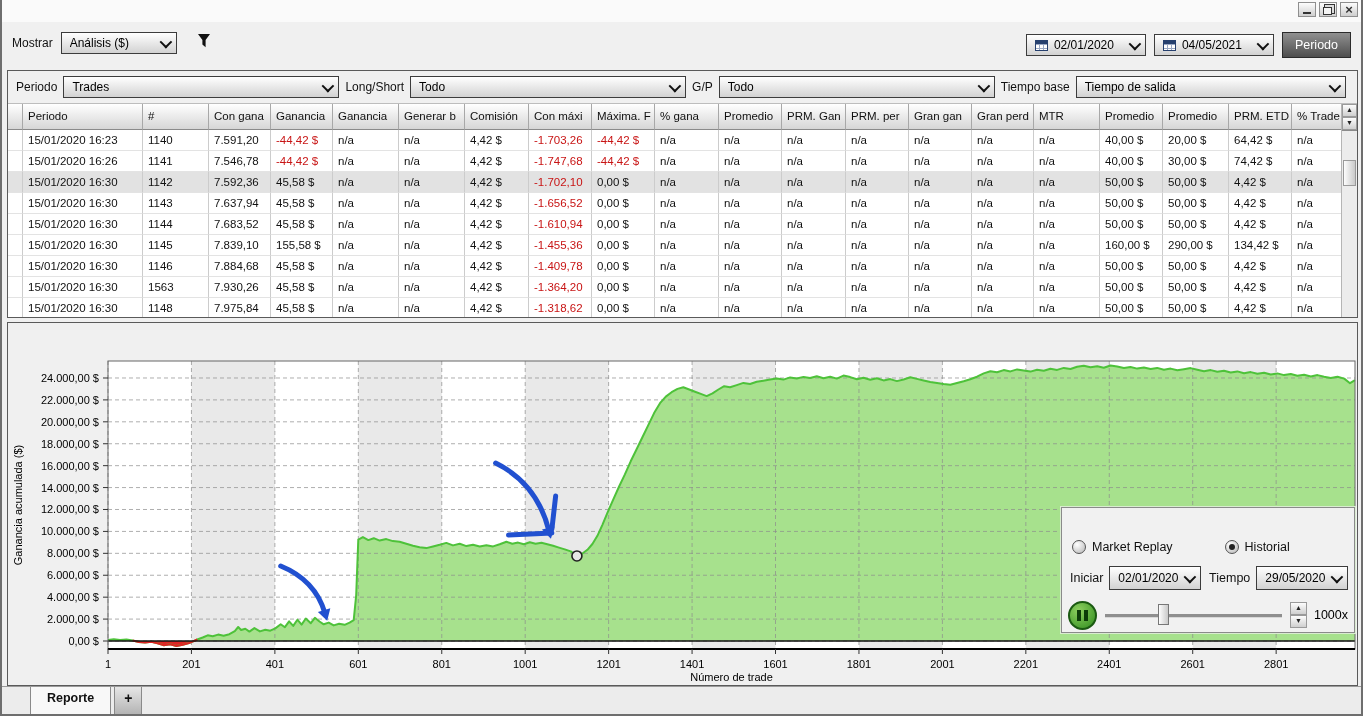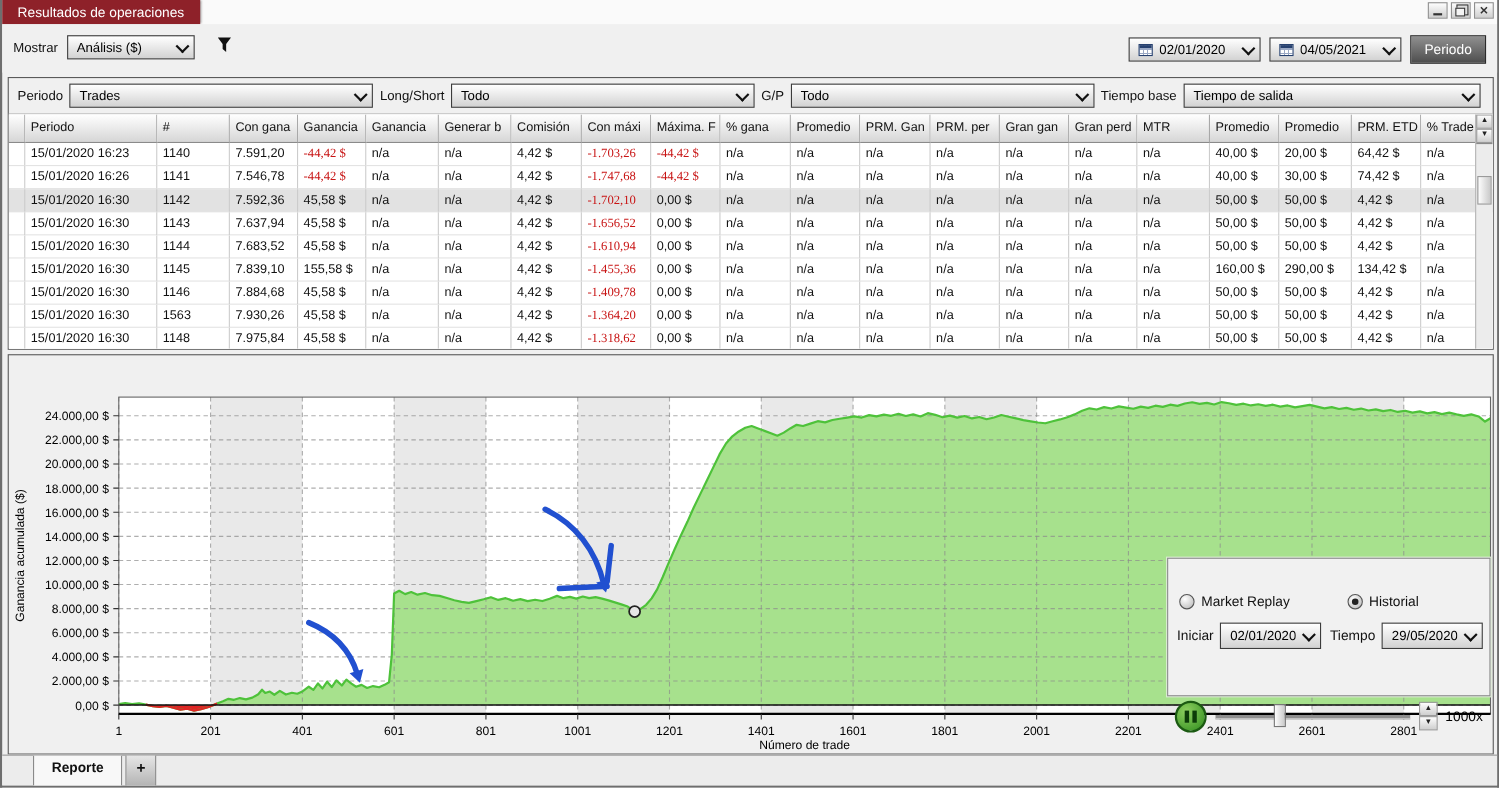--- a/index.html
+++ b/index.html
@@ -30,21 +30,21 @@
   
   .table-panel{position:absolute;left:5px;top:70px;width:1351px;height:248px;border:1px solid #5a5a5a;background:#f0f0f0;box-sizing:border-box;}
   .filter-row{position:absolute;left:0;top:0;right:0;height:33px;display:flex;align-items:center;gap:6px;padding-left:8px;border-bottom:1px solid #bdbdbd;box-sizing:border-box;}
   .grid{position:absolute;left:0;top:33px;right:0;bottom:0;background:#fff;overflow:hidden;}
   .grid-header{display:flex;height:26px;}
   .hcell{box-sizing:border-box;border-right:1px solid #a8a8a8;border-bottom:1px solid #8a8a8a;background:linear-gradient(#ffffff,#d6d6d6);font-size:11.5px;color:#111;padding:6px 0 0 5px;white-space:nowrap;overflow:hidden;flex:none;}
   .grid-body{overflow:hidden;height:187px;}
   .grow{display:flex;height:21px;background:#fff;}
   .grow.sel{background:#e2e2e2;}
   .gcell{box-sizing:border-box;border-right:1px solid #cccccc;border-bottom:1px solid #e3e3e3;font-size:11.5px;color:#111;padding:4px 0 0 5px;white-space:nowrap;overflow:hidden;flex:none;}
-  .gcell.neg{color:#c81414;font-family:Liberation Serif, serif;}
+  .gcell.neg{color:#c81414;}
   .grid-scroll{position:absolute;right:0;top:0;bottom:0;width:16px;background:#ececec;border-left:1px solid #b5b5b5;box-sizing:border-box;}
   .hdr-spin{height:26px;border-bottom:1px solid #8a8a8a;display:flex;flex-direction:column;}
   .sp-btn{flex:1;border:1px solid #9a9a9a;background:linear-gradient(#fdfdfd,#cfcfcf);font-size:7px;line-height:10px;text-align:center;color:#222;box-sizing:border-box;}
   .scroll-thumb{position:absolute;left:1px;top:56px;width:13px;height:26px;background:linear-gradient(90deg,#fdfdfd,#c9c9c9);border:1px solid #9a9a9a;box-sizing:border-box;}
   
   .chart-panel{position:absolute;left:5px;top:322px;width:1351px;height:364px;border:1px solid #5a5a5a;background:#f0f0f0;box-sizing:border-box;}
   .chart-toolbar{position:absolute;left:0;top:0;right:0;height:32px;display:flex;align-items:center;gap:8px;padding-left:10px;border-bottom:1px solid #c5c5c5;box-sizing:border-box;}
   .chart-region{position:absolute;left:0;top:32px;right:0;bottom:0;}
   #chart-svg{position:absolute;left:0;top:0;}
   .tick{font:11px "Liberation Sans",sans-serif;fill:#000;}
@@ -54,42 +54,39 @@
   .pb-title .t1{font-size:14px;color:#111;}
   .pb-title .t2{margin-left:auto;font-size:13px;color:#111;}
   .pb-radios{position:absolute;left:10px;top:32px;right:8px;display:flex;align-items:center;}
   .radio{width:14px;height:14px;border-radius:50%;border:1px solid #555;background:radial-gradient(circle at 35% 30%,#fff,#b5b5b5);box-sizing:border-box;display:inline-flex;align-items:center;justify-content:center;flex:none;}
   .radio.sel::after{content:"";width:6px;height:6px;border-radius:50%;background:#222;}
   .radio-lbl{font-size:12.5px;margin-left:6px;color:#111;}
   .pb-opt{display:flex;align-items:center;}
   .pb-opt+.pb-opt{margin-left:52px;}
   .pb-dates{position:absolute;left:8px;top:58px;right:6px;display:flex;align-items:center;}
   .pb-dates .lbl{font-size:12.5px;}
-  .pb-bottom{position:absolute;left:6px;top:92px;right:6px;height:30px;display:flex;align-items:center;margin-top:36px;}
+  .pb-bottom{position:absolute;left:6px;top:92px;right:6px;height:30px;display:flex;align-items:center;}
   .pause-btn{width:29px;height:29px;border-radius:50%;background:radial-gradient(circle at 35% 30%,#8ed060,#2f8c1d);border:2px solid #1b5a12;box-sizing:border-box;display:flex;align-items:center;justify-content:center;gap:3px;flex:none;}
   .pause-btn span{width:4px;height:11px;background:#0c3c08;}
   .slider{position:relative;flex:1;height:22px;margin:0 8px;}
   .slider-track{position:absolute;left:0;right:0;top:10px;height:3px;background:#8f8f8f;border-bottom:1px solid #d8d8d8;}
   .slider-thumb{position:absolute;left:30%;top:0;width:11px;height:21px;background:linear-gradient(90deg,#fdfdfd,#c9c9c9);border:1px solid #777;box-sizing:border-box;}
   .speed-spin{width:17px;height:26px;display:flex;flex-direction:column;flex:none;}
   .speed-lbl{font-size:12.5px;margin-left:7px;flex:none;}
   
   .tabbar{position:absolute;left:0;right:0;bottom:0;height:27px;background:#ececec;border-top:1px solid #9a9a9a;display:flex;align-items:stretch;}
   .tab-report{margin-left:28px;padding:4px 16px 0 16px;background:#f8f8f8;border-left:1px solid #8a8a8a;border-right:1px solid #8a8a8a;font-size:12.5px;font-weight:bold;color:#111;}
   .tab-add{width:26px;margin-left:3px;background:linear-gradient(#e6e6e6,#b4b4b4);border-left:1px solid #8a8a8a;border-right:1px solid #8a8a8a;text-align:center;font-size:14px;font-weight:bold;padding-top:3px;color:#111;}
 </style>
 </head>
 <body>
 
 <div id="win">
 
   <div class="titlebar">
-    <div class="title-tab">
-      <span>Resultados de operaciones</span>
-    </div>
     <div class="win-controls">
       <div class="wbtn">
           <span class="glyph-min"></span>
         </div>
       <div class="wbtn">
           <span class="glyph-restore"></span>
         </div>
       <div class="wbtn">
           <span class="glyph-close">×</span>
         </div>

